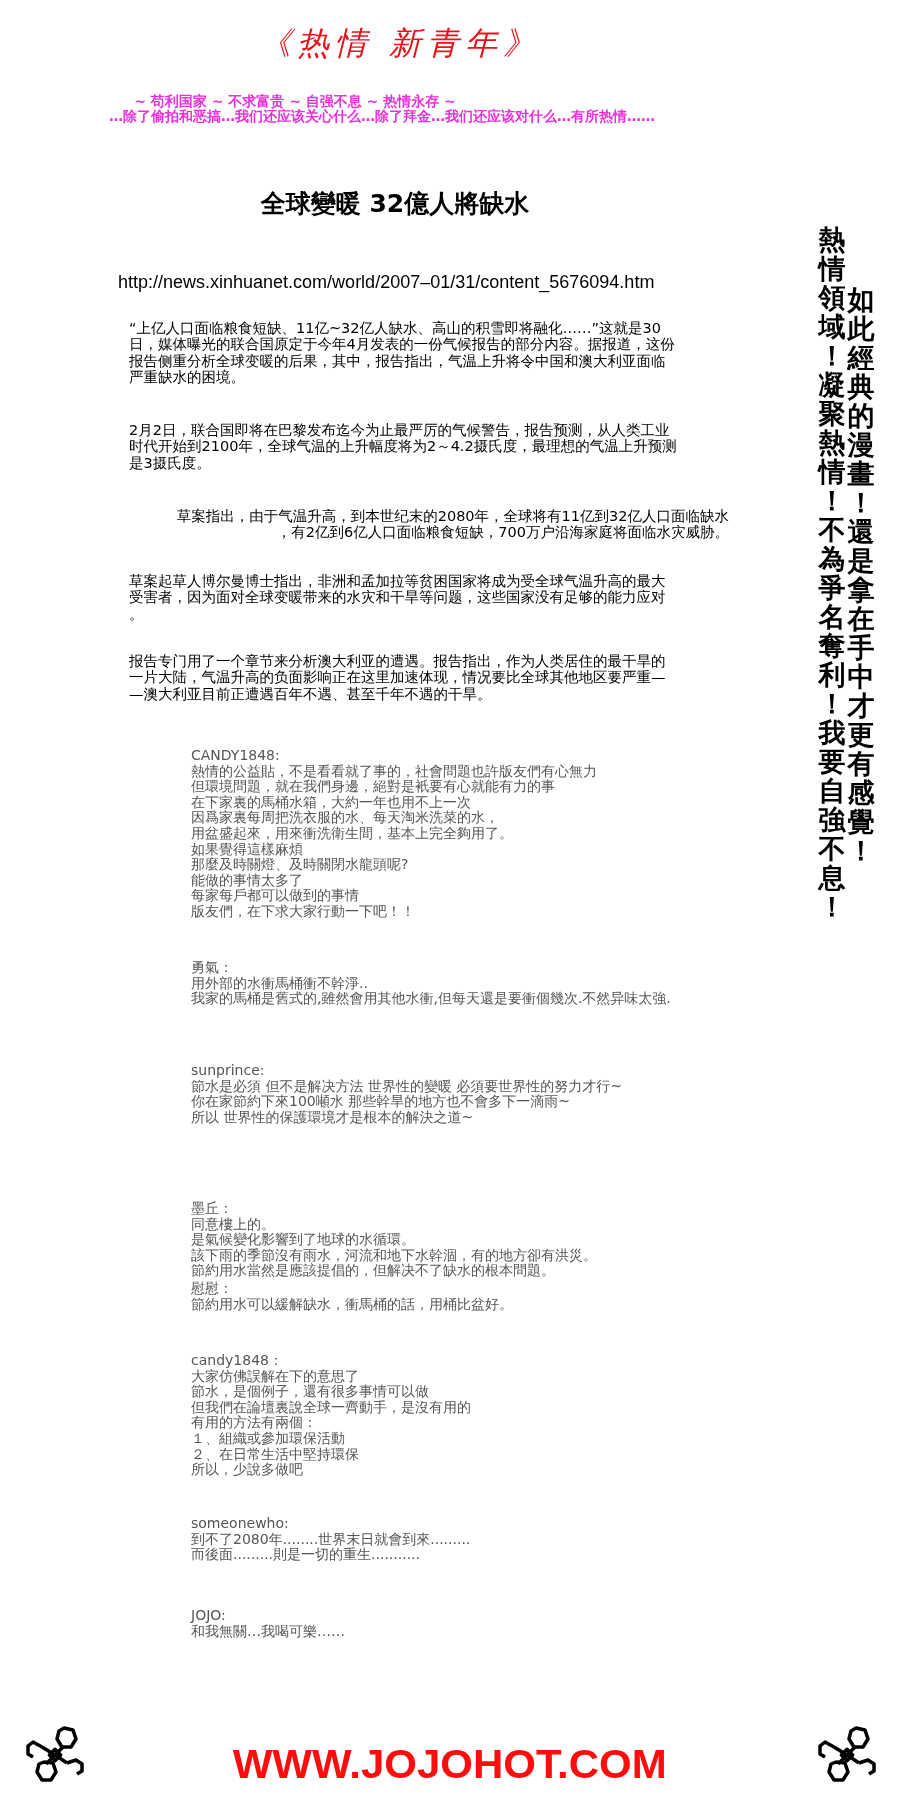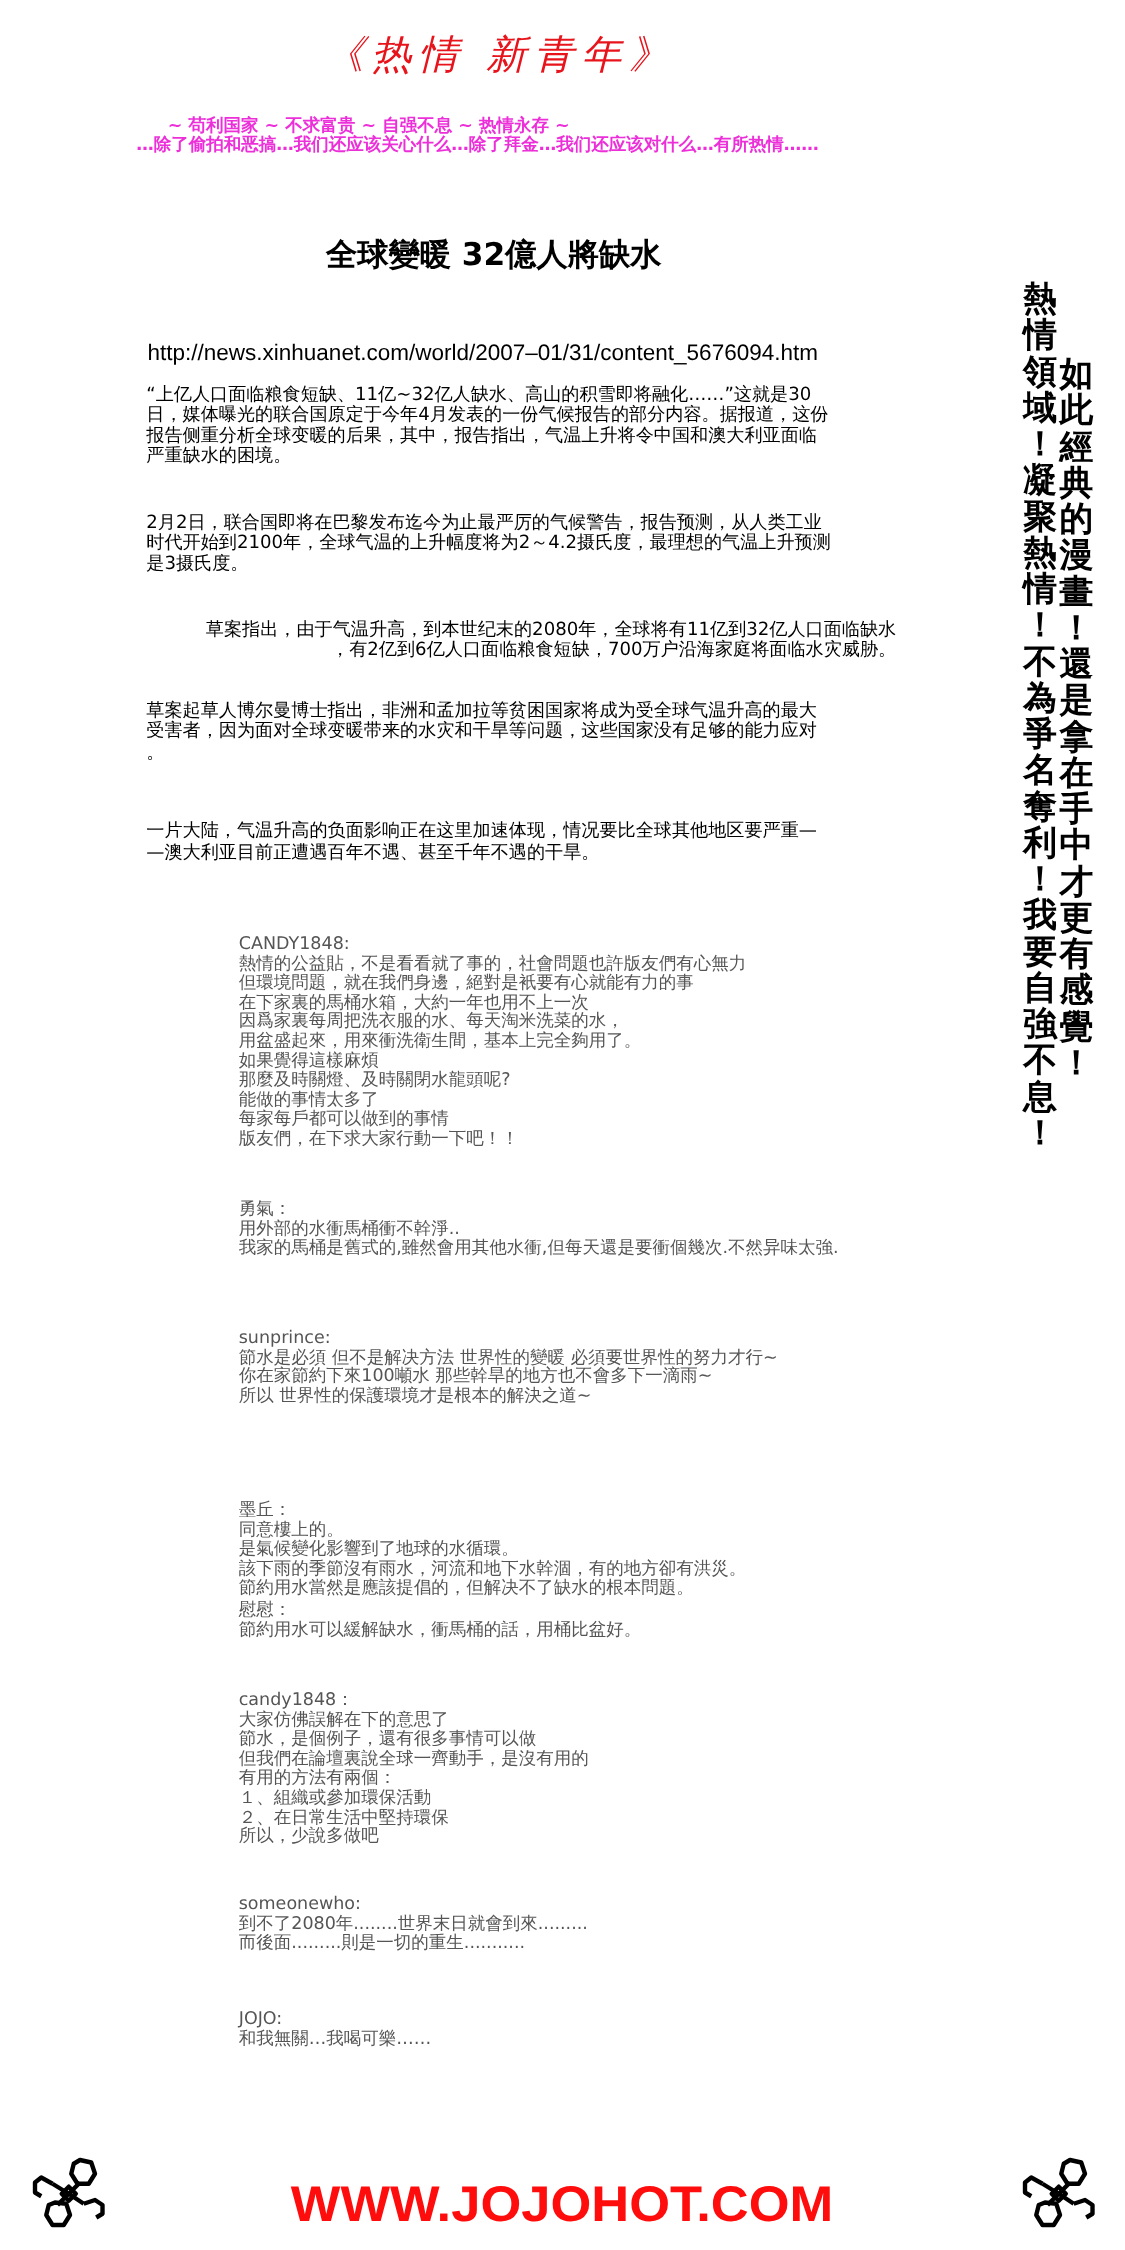--- a/index.html
+++ b/index.html
@@ -13,21 +13,21 @@
          font-size: 14px; font-weight: bold; line-height: 16px; }
   .slogan.s1 { top: 93px; left: -155px; }
   .slogan.s2 { top: 108px; left: -68px; }
 
   .article-title { position: absolute; top: 187px; left: 0; width: 790px; text-align: center;
          font-size: 25px; font-weight: bold; letter-spacing: 0px; }
   .source-url { position: absolute; top: 272px; left: 118px; font-family: "Liberation Sans", sans-serif;
          font-size: 18px; }
 
   .article { position: absolute; left: 117px; width: 600px; }
-  .article p { margin: 0; font-size: 14.5px; line-height: 16.3px; position: absolute; left: 0; width: 600px; }
+  .article p { margin: 12px; font-size: 14.5px; line-height: 16.3px; position: absolute; left: 0; width: 600px; }
 
   .comments { position: absolute; left: 191px; width: 560px; color: #555555; }
   .comment { position: absolute; left: 0; width: 560px; font-size: 14px; line-height: 15.6px; }
   .comment .author, .comment .line { display: block; white-space: nowrap; }
 
   .side-slogan { position: absolute; top: 225px; width: 34px; font-size: 27px; font-weight: bold;
          line-height: 29px; text-align: center; }
   .side-slogan.col-right { left: 844px; top: 285px; }
   .side-slogan.col-left { left: 815px; }
   .side-slogan span { display: block; }
@@ -65,21 +65,21 @@
   <p style="top:496px;text-align:right;">
     <span>草案指出，由于气温升高，到本世纪末的2080年，全球将有11亿到32亿人口面临缺水</span><br>
     <span>，有2亿到6亿人口面临粮食短缺，700万户沿海家庭将面临水灾威胁。</span>
   </p>
   <p style="top:561px;">
     <span>草案起草人博尔曼博士指出，非洲和孟加拉等贫困国家将成为受全球气温升高的最大</span><br>
     <span>受害者，因为面对全球变暖带来的水灾和干旱等问题，这些国家没有足够的能力应对</span><br>
     <span>。</span>
   </p>
   <p style="top:641px;">
-    <br>
+    <span>报告专门用了一个章节来分析澳大利亚的遭遇。报告指出，作为人类居住的最干旱的</span><br>
     <span>一片大陆，气温升高的负面影响正在这里加速体现，情况要比全球其他地区要严重—</span><br>
     <span>—澳大利亚目前正遭遇百年不遇、甚至千年不遇的干旱。</span>
   </p>
 </div>
 
 <div class="comments" style="top:0;">
   <div class="comment" style="top:748px;">
     <span class="author">CANDY1848:</span>
     <span class="line">熱情的公益貼，不是看看就了事的，社會問題也許版友們有心無力</span>
     <span class="line">但環境問題，就在我們身邊，絕對是衹要有心就能有力的事</span>

